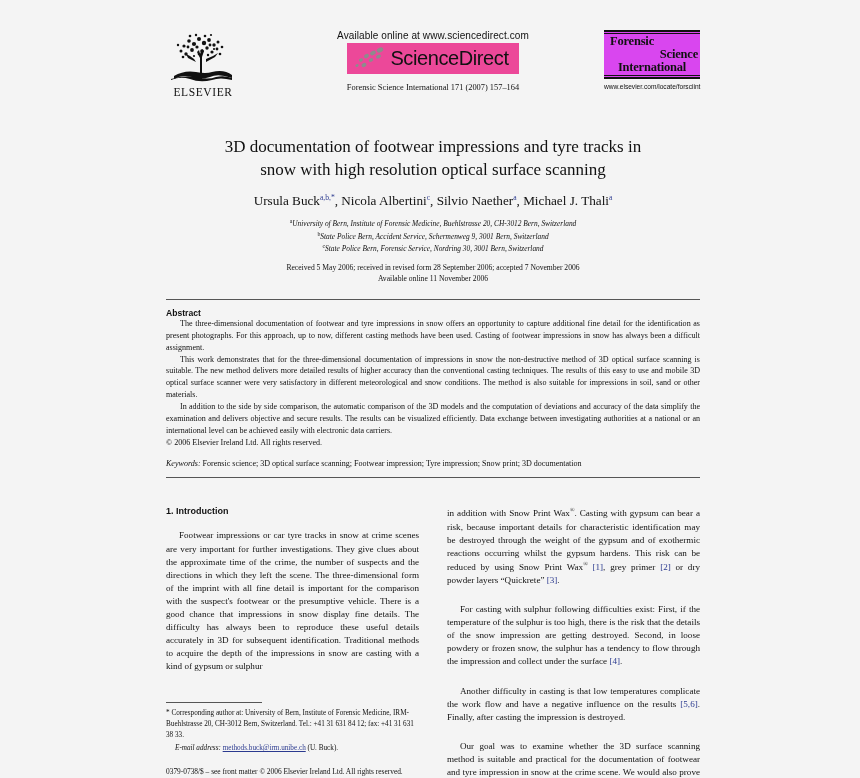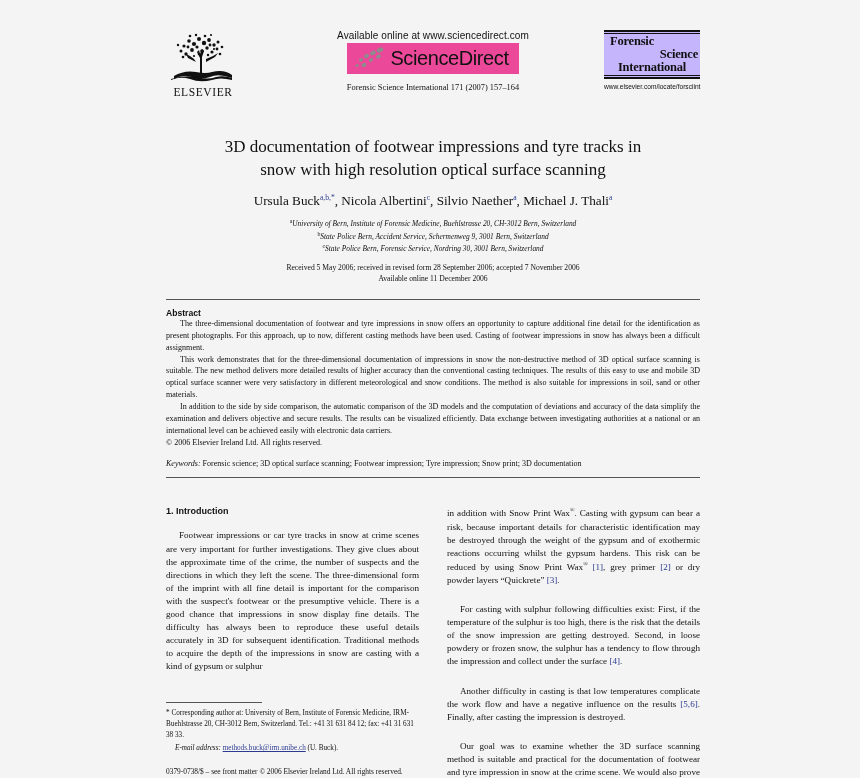--- a/index.html
+++ b/index.html
@@ -95,21 +95,21 @@
     position: absolute;
     right: 0;
     top: 0;
     width: 96px;
     text-align: center;
   }
   .jl-box {
     border-top: 2.5px solid #111;
     border-bottom: 2.5px solid #111;
     padding: 1px 0 1px 0;
-    background: #c4b5fd;
+    background: #d946ef;
   }
   .jl-inner {
     border-top: 1.2px solid #111;
     border-bottom: 1.2px solid #111;
     padding: 1px 2px 2px 2px;
   }
   .jl-line {
     font-family: "Liberation Serif", serif;
     font-weight: bold;
     font-size: 12.5px;
@@ -362,21 +362,21 @@
     </div>
 
     <div class="affils">
       <div class="affil"><sup>a</sup><span>University of Bern, Institute of Forensic Medicine, Buehlstrasse 20, CH-3012 Bern, Switzerland</span></div>
       <div class="affil"><sup>b</sup><span>State Police Bern, Accident Service, Schermenweg 9, 3001 Bern, Switzerland</span></div>
       <div class="affil"><sup>c</sup><span>State Police Bern, Forensic Service, Nordring 30, 3001 Bern, Switzerland</span></div>
     </div>
 
     <div class="dates">
       <div>Received 5 May 2006; received in revised form 28 September 2006; accepted 7 November 2006</div>
-      <div>Available online 11 December 2006</div>
+      <div>Available online 11 November 2006</div>
     </div>
 
     <hr class="rule rule-abs-top">
 
     <div class="abs-head">Abstract</div>
 
     <div class="abs-body">
       <p>The three-dimensional documentation of footwear and tyre impressions in snow offers an opportunity to capture additional fine detail for the identification as present photographs. For this approach, up to now, different casting methods have been used. Casting of footwear impressions in snow has always been a difficult assignment.</p>
       <p>This work demonstrates that for the three-dimensional documentation of impressions in snow the non-destructive method of 3D optical surface scanning is suitable. The new method delivers more detailed results of higher accuracy than the conventional casting techniques. The results of this easy to use and mobile 3D optical surface scanner were very satisfactory in different meteorological and snow conditions. The method is also suitable for impressions in soil, sand or other materials.</p>
       <p>In addition to the side by side comparison, the automatic comparison of the 3D models and the computation of deviations and accuracy of the data simplify the examination and delivers objective and secure results. The results can be visualized efficiently. Data exchange between investigating authorities at a national or an international level can be achieved easily with electronic data carriers.</p>

